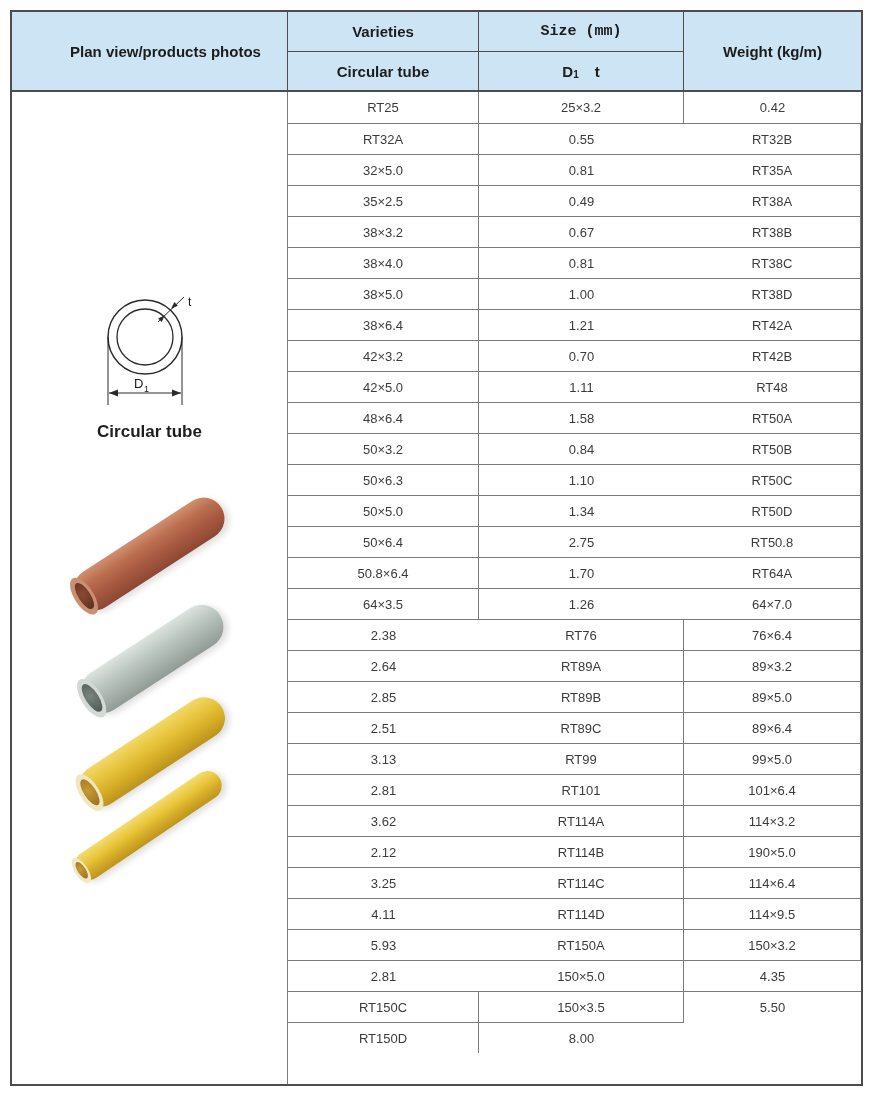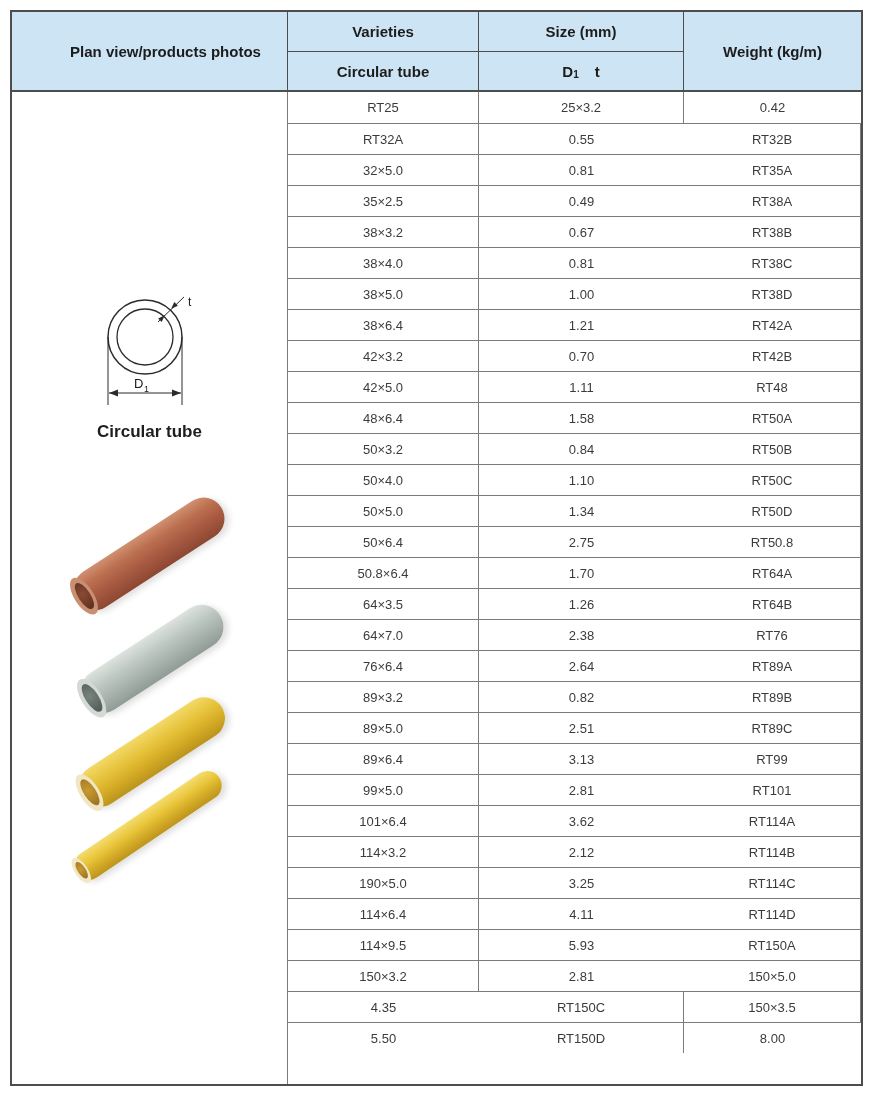--- a/index.html
+++ b/index.html
@@ -32,21 +32,21 @@
   }
   .hcell{
     background:var(--header-bg);
     color:var(--header-text);
     font-weight:bold;
     font-size:15px;
     display:flex;align-items:center;justify-content:center;
   }
   .h-plan  {grid-area:1 / 1 / 3 / 2; border-right:1px solid var(--dark-line); border-bottom:2px solid var(--dark-line);padding-left:32px;}
   .h-var   {grid-area:1 / 2 / 2 / 3; border-right:1px solid var(--dark-line); border-bottom:1px solid var(--dark-line);}
-  .h-size  {grid-area:1 / 3 / 2 / 4; border-right:1px solid var(--dark-line); border-bottom:1px solid var(--dark-line);}
+  .h-size  {grid-area:1 / 3 / 2 / 4; border-right:1px solid var(--dark-line); border-bottom:1px solid var(--dark-line);font-family:Liberation Mono, monospace;}
   .h-weight{grid-area:1 / 4 / 3 / 5; border-bottom:2px solid var(--dark-line);}
   .h-ctube {grid-area:2 / 2 / 3 / 3; border-right:1px solid var(--dark-line); border-bottom:2px solid var(--dark-line);}
   .h-d1t   {grid-area:2 / 3 / 3 / 4; border-right:1px solid var(--dark-line); border-bottom:2px solid var(--dark-line);}
   .h-d1t sub{font-size:10px; transform:translateY(3px); font-weight:bold;}
   .h-d1t .t-gap{margin-left:16px;}
 
   .left-content{
     grid-area:3 / 1 / 35 / 2;
     border-right:1px solid var(--grid-line);
     position:relative;
@@ -225,50 +225,49 @@
 
   <div class="cell c-var">RT48</div>
   <div class="cell c-size">48×6.4</div>
   <div class="cell c-wt">1.58</div>
 
   <div class="cell c-var">RT50A</div>
   <div class="cell c-size">50×3.2</div>
   <div class="cell c-wt">0.84</div>
 
   <div class="cell c-var">RT50B</div>
-  <div class="cell c-size">50×4.0</div>
+  <div class="cell c-size">50×6.3</div>
   <div class="cell c-wt">1.10</div>
 
   <div class="cell c-var">RT50C</div>
   <div class="cell c-size">50×5.0</div>
   <div class="cell c-wt">1.34</div>
 
   <div class="cell c-var">RT50D</div>
   <div class="cell c-size">50×6.4</div>
   <div class="cell c-wt">2.75</div>
 
   <div class="cell c-var">RT50.8</div>
   <div class="cell c-size">50.8×6.4</div>
   <div class="cell c-wt">1.70</div>
 
   <div class="cell c-var">RT64A</div>
   <div class="cell c-size">64×3.5</div>
   <div class="cell c-wt">1.26</div>
 
-  <div class="cell c-var">RT64B</div>
   <div class="cell c-size">64×7.0</div>
   <div class="cell c-wt">2.38</div>
 
   <div class="cell c-var">RT76</div>
   <div class="cell c-size">76×6.4</div>
   <div class="cell c-wt">2.64</div>
 
   <div class="cell c-var">RT89A</div>
   <div class="cell c-size">89×3.2</div>
-  <div class="cell c-wt">0.82</div>
+  <div class="cell c-wt">2.85</div>
 
   <div class="cell c-var">RT89B</div>
   <div class="cell c-size">89×5.0</div>
   <div class="cell c-wt">2.51</div>
 
   <div class="cell c-var">RT89C</div>
   <div class="cell c-size">89×6.4</div>
   <div class="cell c-wt">3.13</div>
 
   <div class="cell c-var">RT99</div>

